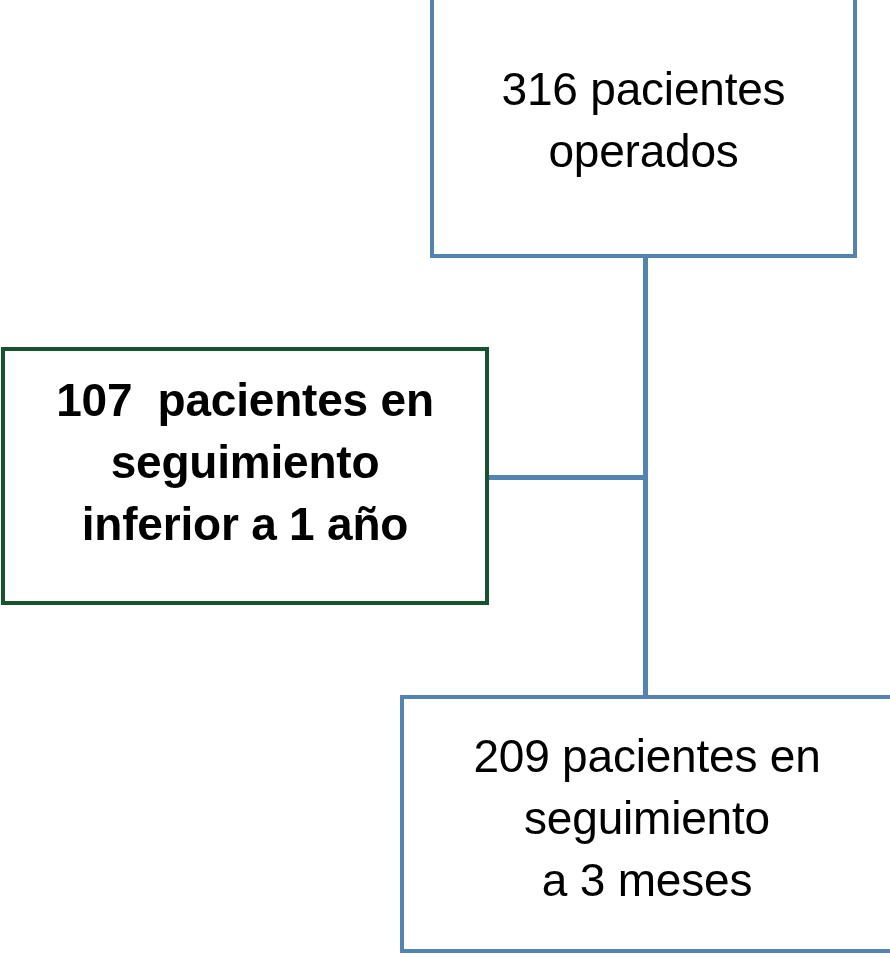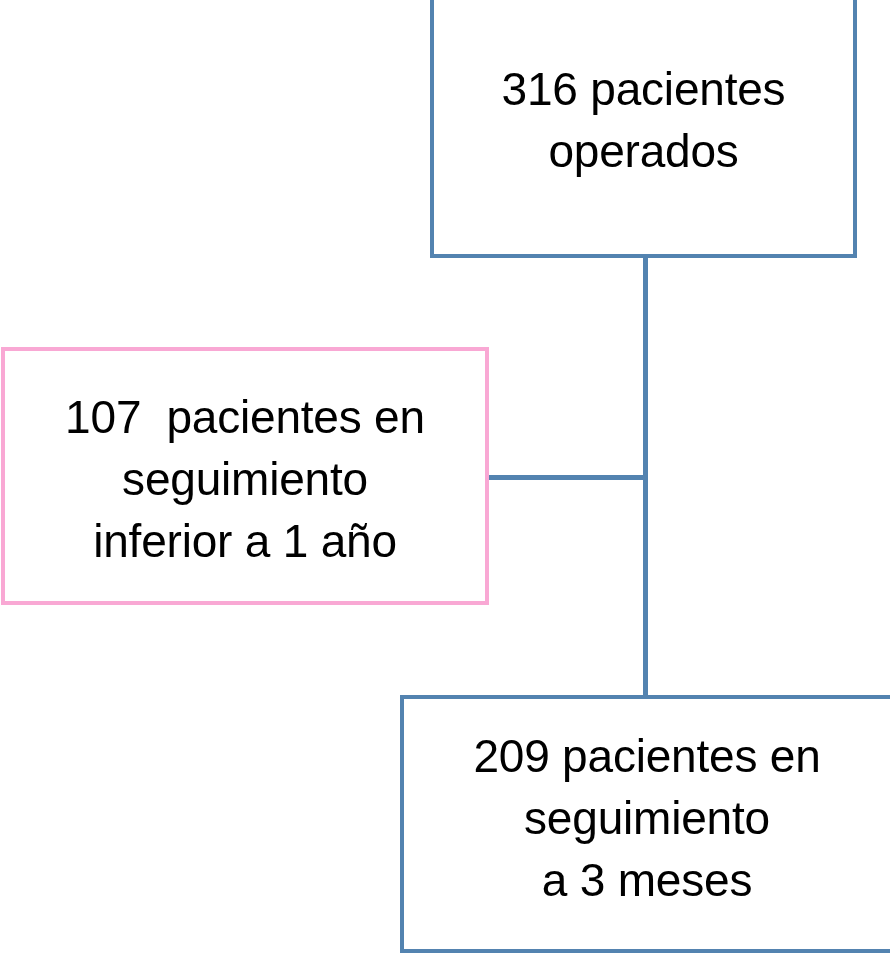--- a/index.html
+++ b/index.html
@@ -45,22 +45,23 @@
     border: 4px solid #5383b0;
     padding-top: 60px;
   }
 
   
   #node-seguimiento-corto {
     left: 1px;
     top: 347px;
     width: 488px;
     height: 258px;
-    border: 4px solid #f9a8d4;
-    padding-top: 35px;
+    border: 4px solid #14532d;
+    padding-top: 18px;
+    font-weight: bold;
   }
 
   
   #node-seguimiento-12m {
     left: 400px;
     top: 695px;
     width: 494px;
     height: 258px;
     border: 4px solid #5383b0;
     padding-top: 26px;

